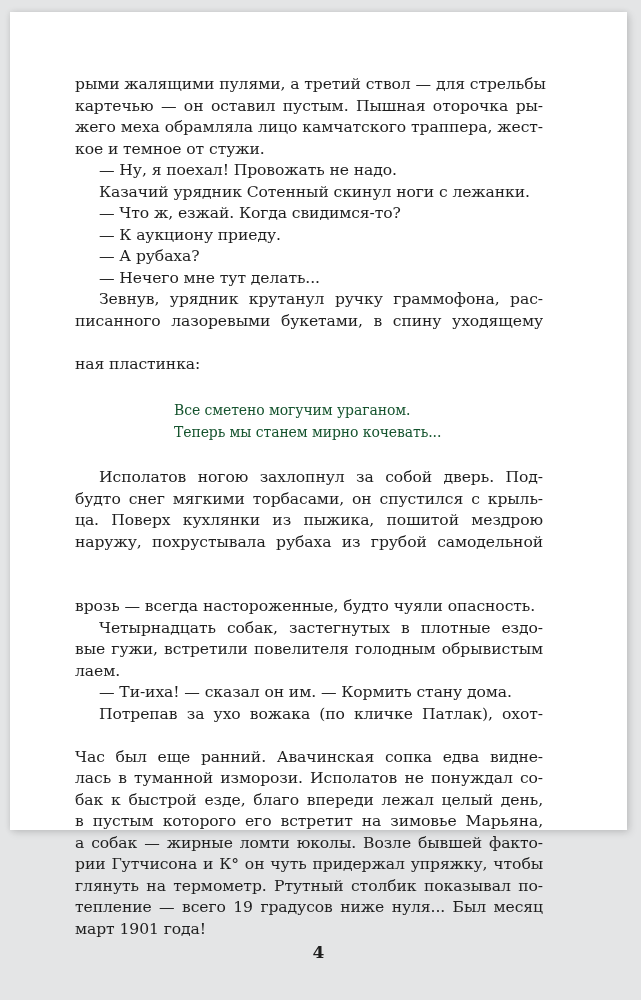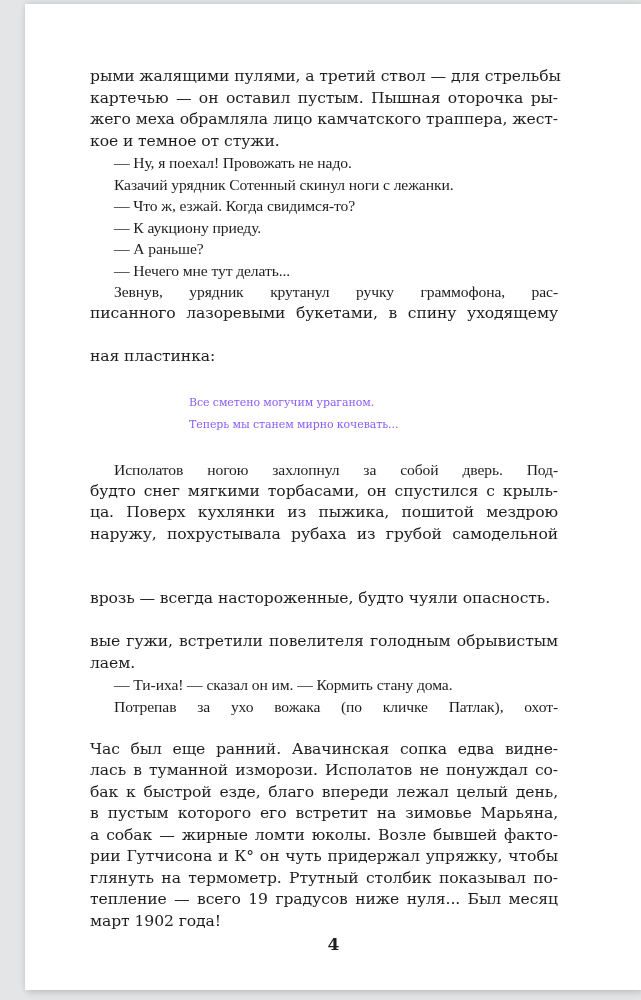--- a/index.html
+++ b/index.html
@@ -10,54 +10,52 @@
       width: 641px;
       height: 1000px;
       background: #e4e5e6;
       position: relative;
       overflow: hidden;
       font-family: "DejaVu Serif", "Liberation Serif", serif;
     }
     .page {
       position: absolute;
       left: 10px;
-      top: 4px;
+      top: 12px;
       width: 617px;
-      height: 986px;
+      height: 818px;
       background: #ffffff;
       box-shadow: 0 0 6px rgba(0,0,0,0.12), 3px 3px 8px rgba(0,0,0,0.10);
-      margin-left: 15px;
     }
     .line {
       position: absolute;
       left: 65px;
       width: 468px;
       font-size: 15.6px;
       line-height: 21.5px;
       height: 21.5px;
       color: #1e1e1e;
       white-space: nowrap;
       text-align: justify;
       text-align-last: justify;
       letter-spacing: -0.1px;
     }
     .line.indent {
       left: 89px;
       width: 444px;
-      font-family: Liberation Serif, serif;
     }
     .line.last {
       text-align-last: left;
     }
     .verse {
       position: absolute;
       left: 164px;
-      font-size: 11px;
+      font-size: 14px;
       line-height: 21.5px;
-      color: #8b5cf6;
+      color: #14532d;
       white-space: nowrap;
       letter-spacing: -0.1px;
     }
     .page-number {
       position: absolute;
       left: 0;
       width: 617px;
       top: 930px;
       text-align: center;
       font-size: 17px;
@@ -72,46 +70,47 @@
 
   <div class="line" style="top:62px">рыми жалящими пулями, а третий ствол — для стрельбы</div>
   <div class="line" style="top:84px">картечью — он оставил пустым. Пышная оторочка ры-</div>
   <div class="line" style="top:105px">жего меха обрамляла лицо камчатского траппера, жест-</div>
   <div class="line last" style="top:127px">кое и темное от стужи.</div>
 
   <div class="line indent last" style="top:148px">— Ну, я поехал! Провожать не надо.</div>
   <div class="line indent last" style="top:170px">Казачий урядник Сотенный скинул ноги с лежанки.</div>
   <div class="line indent last" style="top:191px">— Что ж, езжай. Когда свидимся-то?</div>
   <div class="line indent last" style="top:213px">— К аукциону приеду.</div>
-  <div class="line indent last" style="top:234px">— А раньше?</div>
+  <div class="line indent last" style="top:234px">— А рубаха?</div>
   <div class="line indent last" style="top:256px">— Нечего мне тут делать...</div>
 
   <div class="line indent" style="top:277px">Зевнув, урядник крутанул ручку граммофона, рас-</div>
   <div class="line" style="top:299px">писанного лазоревыми букетами, в спину уходящему</div>
   <div class="line last" style="top:342px">ная пластинка:</div>
 
   <div class="verse" style="top:388px">Все сметено могучим ураганом.</div>
   <div class="verse" style="top:410px">Теперь мы станем мирно кочевать...</div>
 
   <div class="line indent" style="top:455px">Исполатов ногою захлопнул за собой дверь. Под-</div>
   <div class="line" style="top:477px">будто снег мягкими торбасами, он спустился с крыль-</div>
   <div class="line" style="top:498px">ца. Поверх кухлянки из пыжика, пошитой мездрою</div>
   <div class="line" style="top:520px">наружу, похрустывала рубаха из грубой самодельной</div>
   <div class="line last" style="top:584px">врозь — всегда настороженные, будто чуяли опасность.</div>
 
+  <div class="line indent" style="top:606px">Четырнадцать собак, застегнутых в плотные ездо-</div>
   <div class="line" style="top:627px">вые гужи, встретили повелителя голодным обрывистым</div>
   <div class="line last" style="top:649px">лаем.</div>
 
   <div class="line indent last" style="top:670px">— Ти-иха! — сказал он им. — Кормить стану дома.</div>
 
   <div class="line indent" style="top:692px">Потрепав за ухо вожака (по кличке Патлак), охот-</div>
   <div class="line" style="top:735px">Час был еще ранний. Авачинская сопка едва видне-</div>
   <div class="line" style="top:756px">лась в туманной изморози. Исполатов не понуждал со-</div>
   <div class="line" style="top:778px">бак к быстрой езде, благо впереди лежал целый день,</div>
   <div class="line" style="top:799px">в пустым которого его встретит на зимовье Марьяна,</div>
   <div class="line" style="top:821px">а собак — жирные ломти юколы. Возле бывшей факто-</div>
   <div class="line" style="top:842px">рии Гутчисона и К° он чуть придержал упряжку, чтобы</div>
   <div class="line" style="top:864px">глянуть на термометр. Ртутный столбик показывал по-</div>
   <div class="line" style="top:885px">тепление — всего 19 градусов ниже нуля... Был месяц</div>
-  <div class="line last" style="top:907px">март 1902 года!</div>
+  <div class="line last" style="top:907px">март 1901 года!</div>
 
   <div class="page-number">4</div>
 </div>
 
 </body></html>

